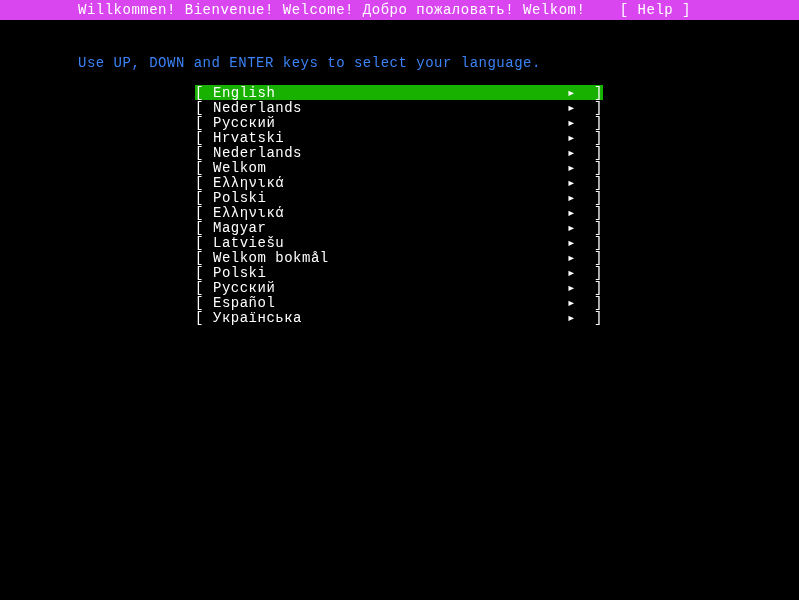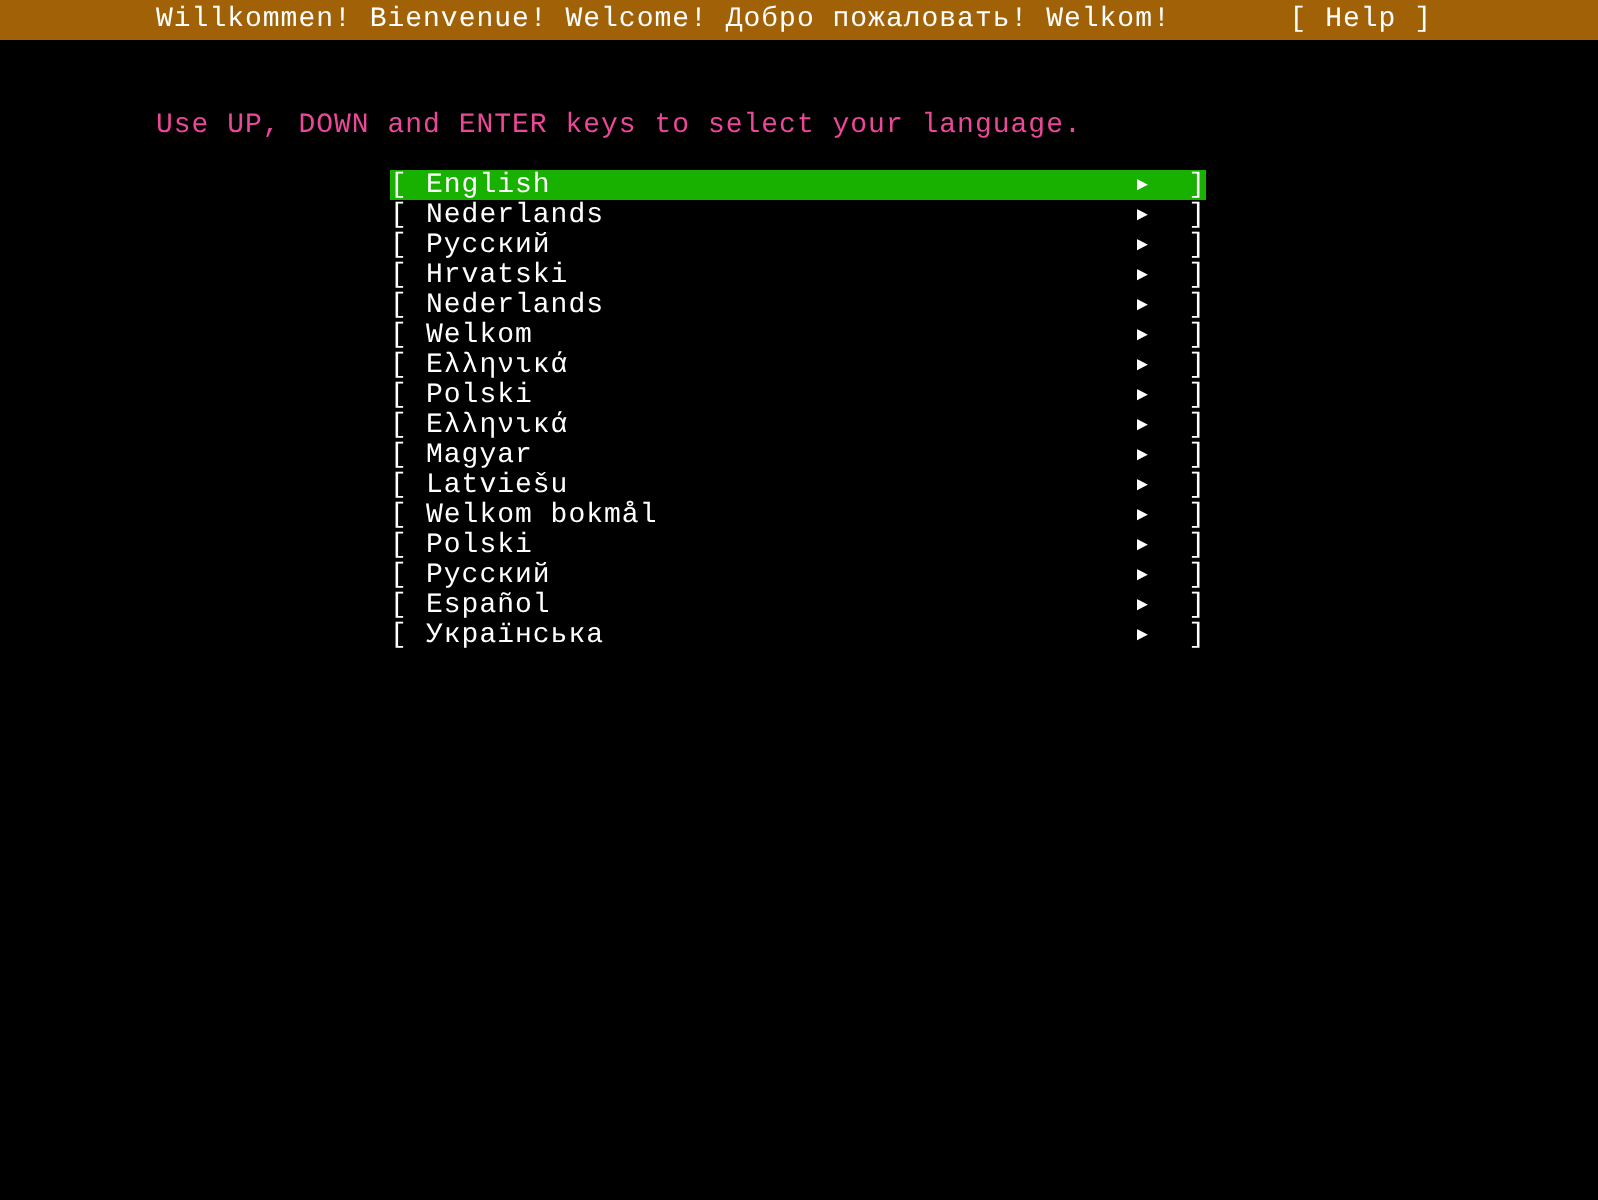--- a/index.html
+++ b/index.html
@@ -13,44 +13,44 @@
       background: #000000;
       font-family: 'Courier New', monospace;
       font-size: 14px;
       color: #ffffff;
       overflow: hidden;
       position: relative;
     }
     .header-bar {
       width: 100%;
       height: 20px;
-      background: #a16207;
+      background: #d946ef;
       color: #ffffff;
       display: flex;
       align-items: center;
       padding: 0 0px;
       position: relative;
     }
     .header-title {
       position: absolute;
       left: 78px;
       white-space: nowrap;
       letter-spacing: 0.5px;
     }
     .header-help {
       position: absolute;
-      right: 83px;
+      right: 108px;
       white-space: nowrap;
       letter-spacing: 0.5px;
     }
     .instruction {
       position: absolute;
       top: 55px;
       left: 78px;
-      color: #ec4899;
+      color: #3b82f6;
       letter-spacing: 0.5px;
     }
     .language-list {
       position: absolute;
       top: 85px;
       left: 195px;
       width: 408px;
     }
     .language-item {
       height: 15px;

